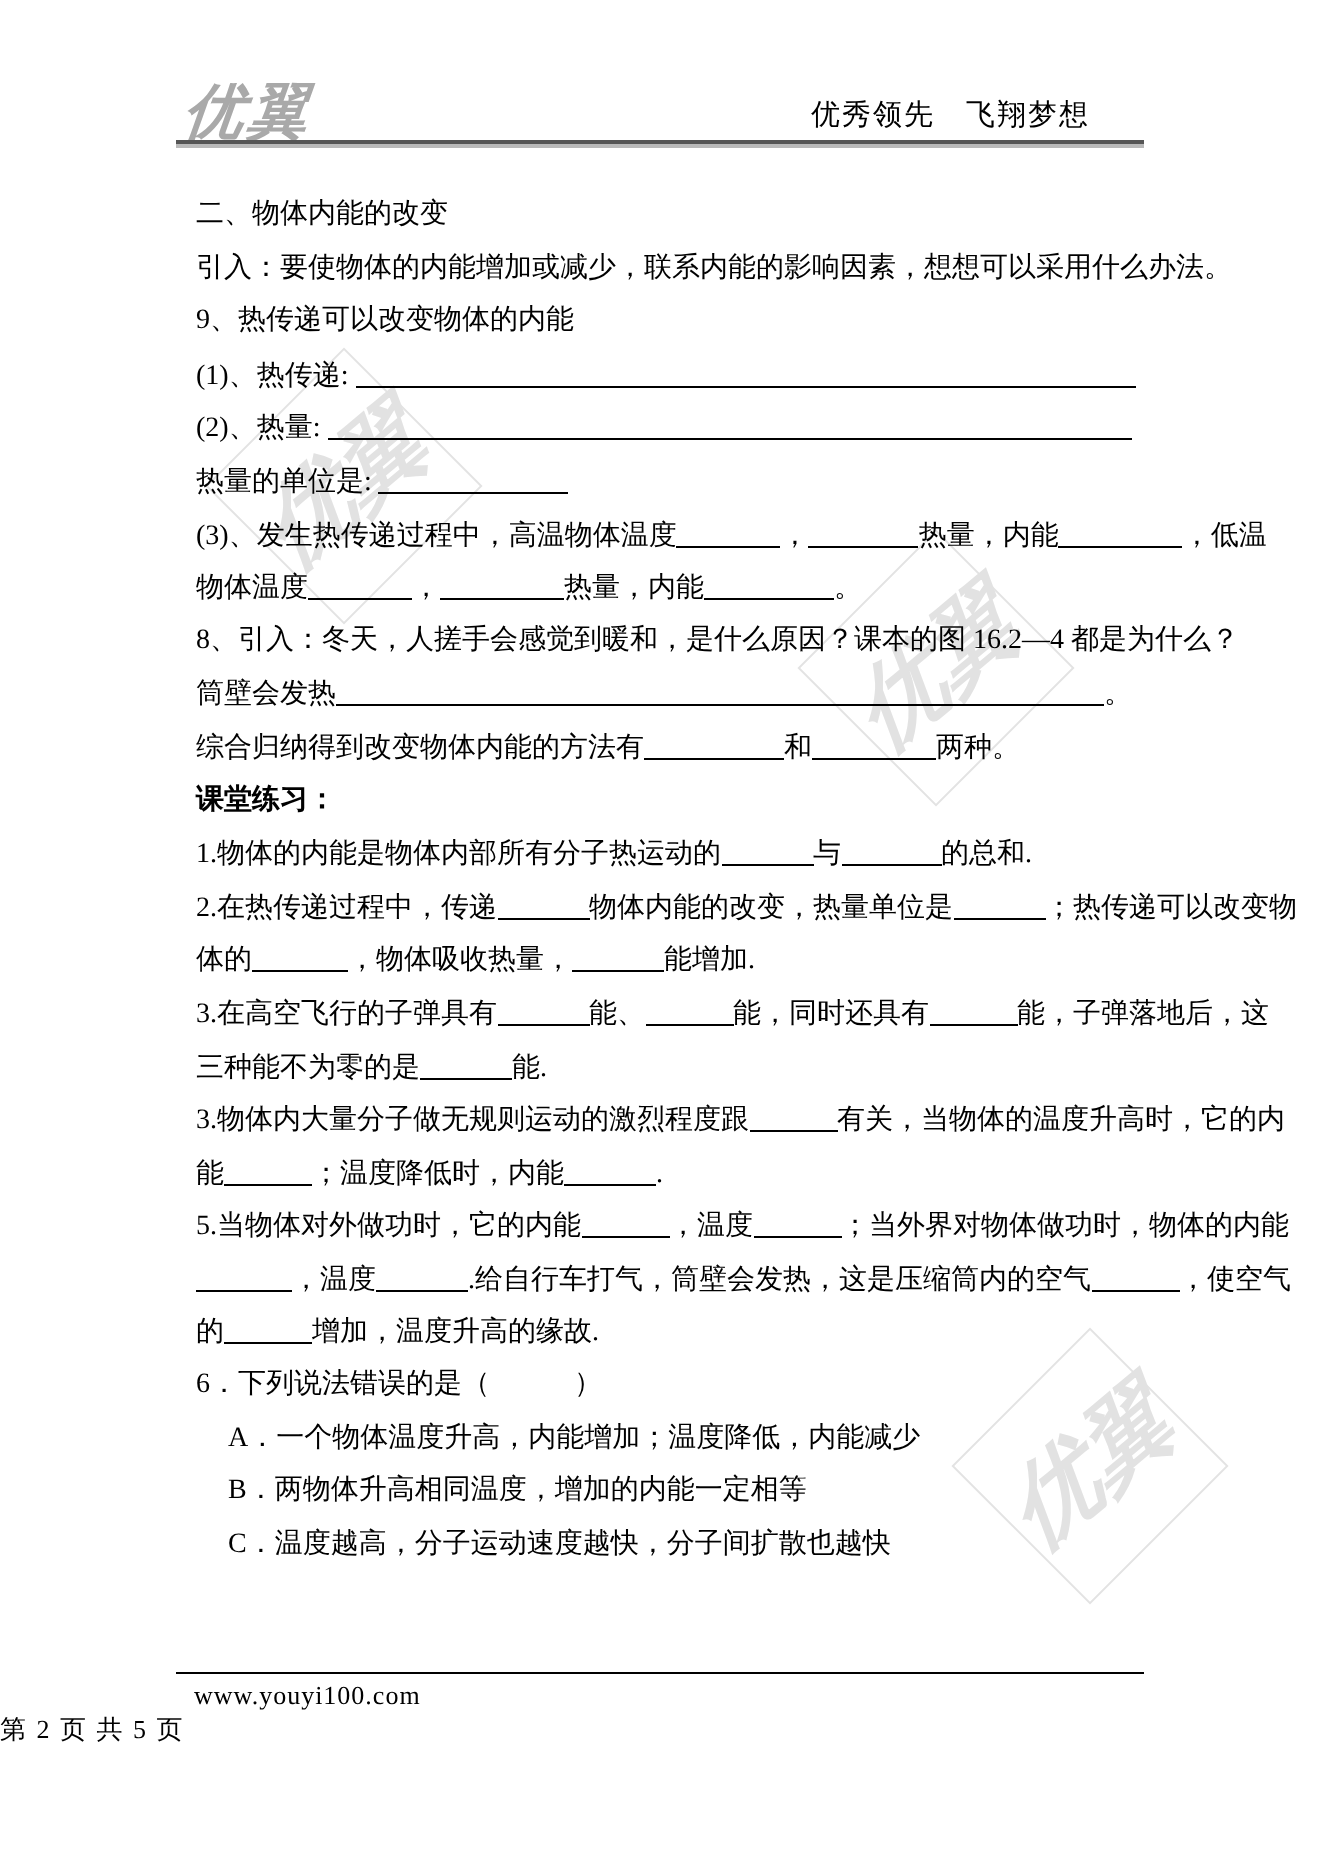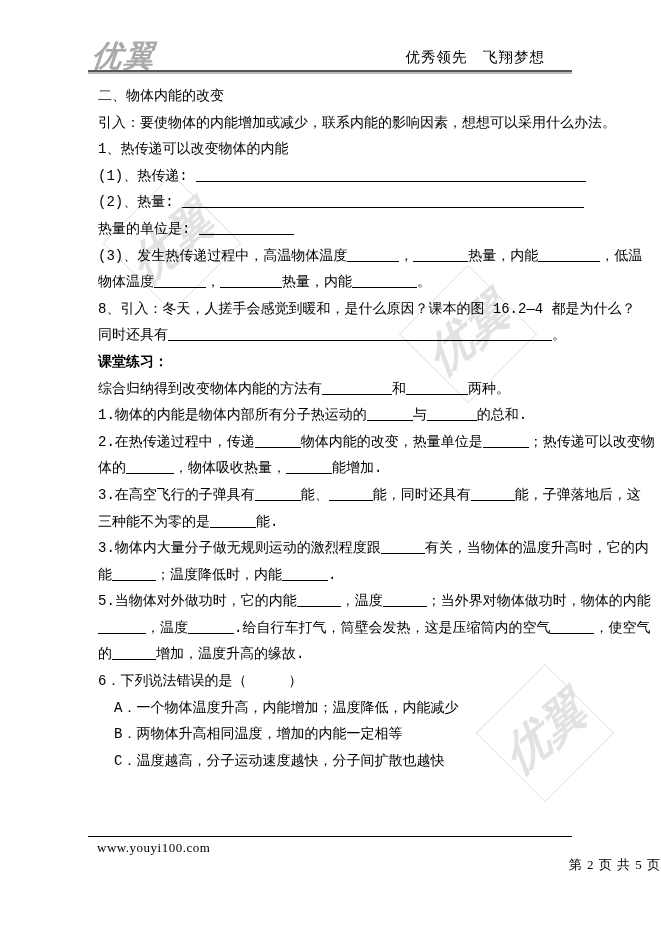--- a/index.html
+++ b/index.html
@@ -61,23 +61,22 @@
     font-style: italic;
     color: #e2e2e2;
     white-space: nowrap;
     transform: translate(-50%, -50%) rotate(-40deg) skewX(-6deg);
   }
 
   
   .content {
     position: absolute;
     left: 98px;
-    top: 88px;
+    top: 100px;
     width: 476px;
-    font-family: Liberation Mono, monospace;
   }
   .line {
     font-size: 14px;
     line-height: 16px;
     height: 16px;
     margin-bottom: 10.6px;
     white-space: nowrap;
   }
   .line.bold { font-weight: bold; }
   .line.indent { padding-left: 16px; }
@@ -101,21 +100,21 @@
     left: 97px;
     top: 840px;
     font-size: 13px;
     letter-spacing: 0.5px;
   }
   .footer-page {
     position: absolute;
     left: 0;
     right: 0;
     top: 856px;
-    text-align: right;
+    text-align: left;
     font-size: 13px;
     letter-spacing: 1px;
   }
 </style>
 </head>
 <body>
 
 <div id="page">
 
   <div class="logo">优翼</div>
@@ -131,30 +130,30 @@
     <span class="wm-text">优翼</span>
   </div>
   <div class="watermark" style="left:545px; top:733px;">
     <div class="diamond"></div>
     <span class="wm-text">优翼</span>
   </div>
 
   <div class="content">
       <div class="line"><span>二、物体内能的改变</span></div>
       <div class="line"><span>引入：要使物体的内能增加或减少，联系内能的影响因素，想想可以采用什么办法。</span></div>
-      <div class="line"><span>1、热传递可以改变物体的内能</span></div>
+      <div class="line"><span>9、热传递可以改变物体的内能</span></div>
       <div class="line"><span>(1)、热传递: </span><span class="blank" style="width: 390px;"></span></div>
       <div class="line"><span>(2)、热量: </span><span class="blank" style="width: 402px;"></span></div>
       <div class="line"><span>热量的单位是: </span><span class="blank" style="width: 95px;"></span></div>
       <div class="line"><span>(3)、发生热传递过程中，高温物体温度</span><span class="blank" style="width: 52px;"></span><span>，</span><span class="blank" style="width: 55px;"></span><span>热量，内能</span><span class="blank" style="width: 62px;"></span><span>，低温</span></div>
       <div class="line"><span>物体温度</span><span class="blank" style="width: 52px;"></span><span>，</span><span class="blank" style="width: 62px;"></span><span>热量，内能</span><span class="blank" style="width: 65px;"></span><span>。</span></div>
       <div class="line"><span>8、引入：冬天，人搓手会感觉到暖和，是什么原因？课本的图 16.2—4 都是为什么？</span></div>
-      <div class="line"><span>同时还具有</span><span class="blank" style="width: 384px;"></span><span>。</span></div>
+      <div class="line"><span>筒壁会发热</span><span class="blank" style="width: 384px;"></span><span>。</span></div>
+      <div class="line"><span>综合归纳得到改变物体内能的方法有</span><span class="blank" style="width: 70px;"></span><span>和</span><span class="blank" style="width: 62px;"></span><span>两种。</span></div>
       <div class="line bold"><span>课堂练习：</span></div>
-      <div class="line"><span>综合归纳得到改变物体内能的方法有</span><span class="blank" style="width: 70px;"></span><span>和</span><span class="blank" style="width: 62px;"></span><span>两种。</span></div>
       <div class="line"><span>1.物体的内能是物体内部所有分子热运动的</span><span class="blank" style="width: 46px;"></span><span>与</span><span class="blank" style="width: 50px;"></span><span>的总和.</span></div>
       <div class="line"><span>2.在热传递过程中，传递</span><span class="blank" style="width: 46px;"></span><span>物体内能的改变，热量单位是</span><span class="blank" style="width: 46px;"></span><span>；热传递可以改变物</span></div>
       <div class="line"><span>体的</span><span class="blank" style="width: 48px;"></span><span>，物体吸收热量，</span><span class="blank" style="width: 46px;"></span><span>能增加.</span></div>
       <div class="line"><span>3.在高空飞行的子弹具有</span><span class="blank" style="width: 46px;"></span><span>能、</span><span class="blank" style="width: 44px;"></span><span>能，同时还具有</span><span class="blank" style="width: 44px;"></span><span>能，子弹落地后，这</span></div>
       <div class="line"><span>三种能不为零的是</span><span class="blank" style="width: 46px;"></span><span>能.</span></div>
       <div class="line"><span>3.物体内大量分子做无规则运动的激烈程度跟</span><span class="blank" style="width: 44px;"></span><span>有关，当物体的温度升高时，它的内</span></div>
       <div class="line"><span>能</span><span class="blank" style="width: 44px;"></span><span>；温度降低时，内能</span><span class="blank" style="width: 46px;"></span><span>.</span></div>
       <div class="line"><span>5.当物体对外做功时，它的内能</span><span class="blank" style="width: 44px;"></span><span>，温度</span><span class="blank" style="width: 44px;"></span><span>；当外界对物体做功时，物体的内能</span></div>
       <div class="line"><span class="blank" style="width: 48px;"></span><span>，温度</span><span class="blank" style="width: 46px;"></span><span>.给自行车打气，筒壁会发热，这是压缩筒内的空气</span><span class="blank" style="width: 44px;"></span><span>，使空气</span></div>
       <div class="line"><span>的</span><span class="blank" style="width: 44px;"></span><span>增加，温度升高的缘故.</span></div>

